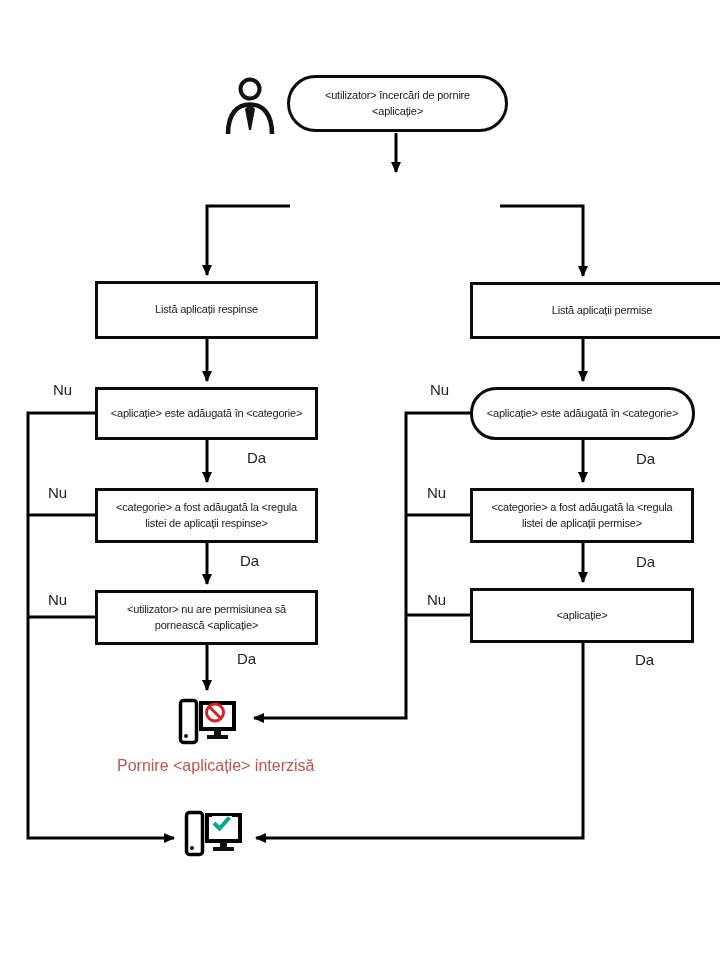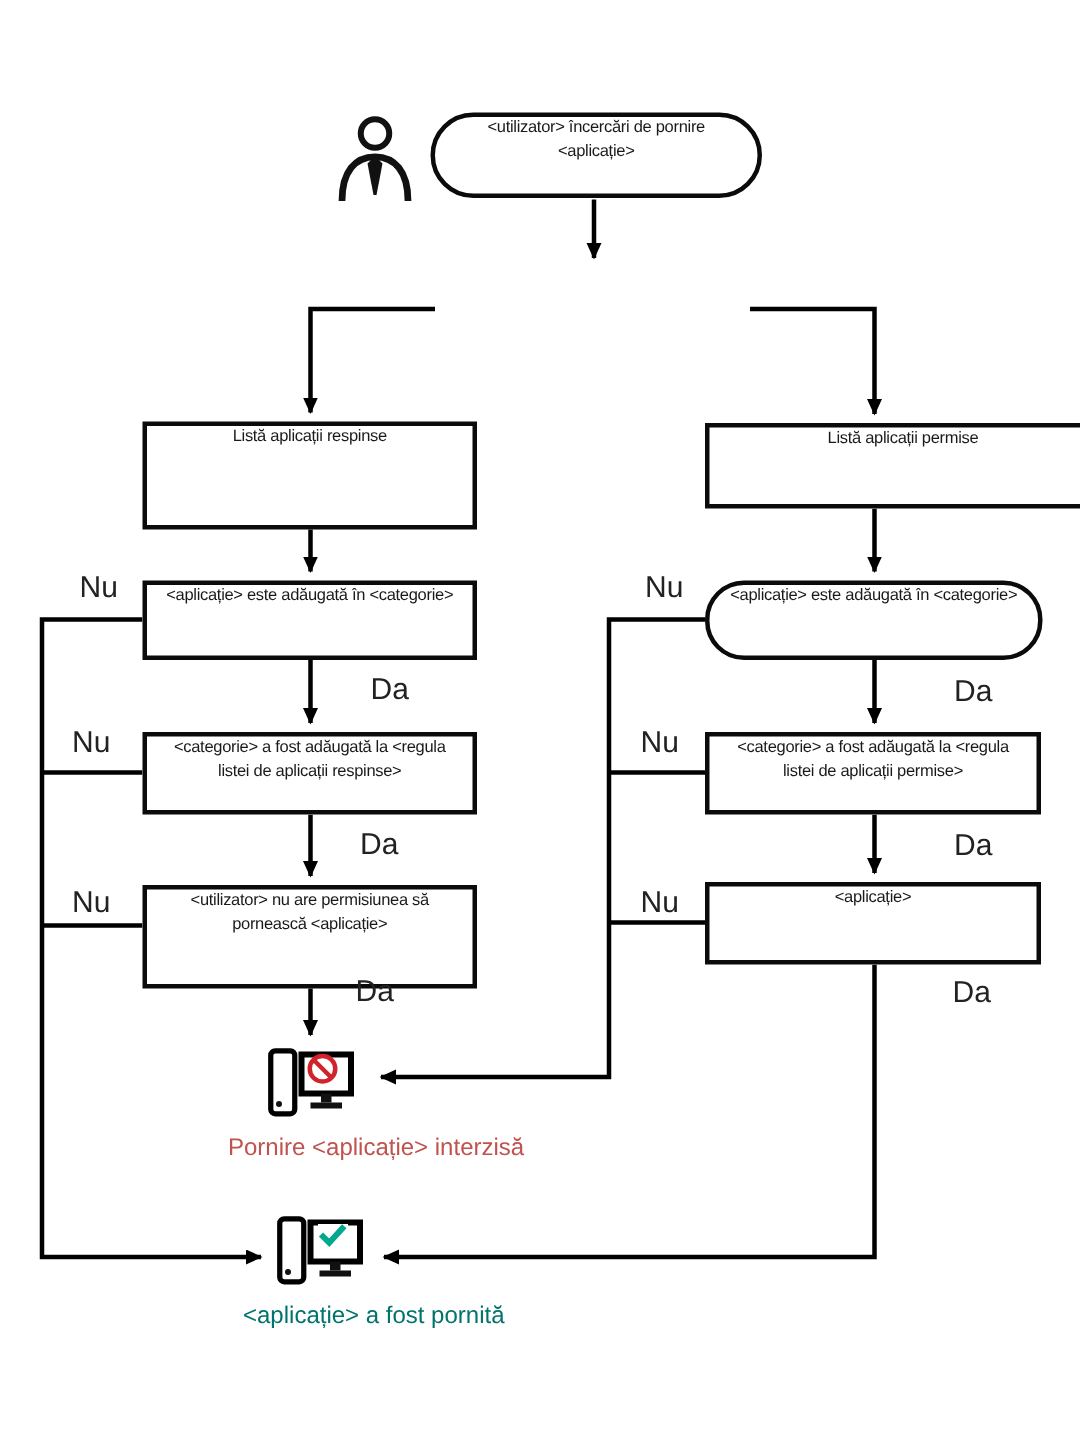--- a/index.html
+++ b/index.html
@@ -4,28 +4,28 @@
 <style>
   html,body{margin:0;padding:0;background:#fff;}
   #canvas{
     position:relative;width:720px;height:960px;background:#fff;overflow:hidden;
     font-family:"Liberation Sans",sans-serif;color:#111;
     --line:#000;--blocked:#d2232a;--check:#00a88e;
   }
   #wires{position:absolute;left:0;top:0;width:720px;height:960px;}
   .node{
     position:absolute;box-sizing:border-box;border:3px solid #0b0b0b;background:#fff;
-    display:flex;flex-direction:column;align-items:center;
+    display:flex;flex-direction:column;justify-content:center;align-items:center;
     text-align:center;font-size:11px;line-height:1.45;letter-spacing:-0.2px;color:#1a1a1a;
   }
   .node .ln{display:block;white-space:nowrap;}
   .stadium{border-radius:29px;}
   .stadium-sm{border-radius:26px;}
-  .lbl{position:absolute;font-size:20px;color:#222;text-align:right;}
-  .cap{position:absolute;font-size:16px;letter-spacing:0;margin-left:35px;}
+  .lbl{position:absolute;font-size:15px;color:#222;text-align:right;}
+  .cap{position:absolute;font-size:16px;letter-spacing:0;}
   .ic{position:absolute;}
 </style>
 </head>
 <body>
 
 <div id="canvas" style="--line: #000000; --blocked: #d2232a; --check: #00a88e;">
 
   <svg id="wires" viewBox="0 0 720 960" style="color:var(--line)">
     <defs>
       <marker id="arw" markerUnits="userSpaceOnUse" markerWidth="14" markerHeight="12" refX="10" refY="5" orient="auto">
@@ -60,21 +60,21 @@
       <polygon points="26,28 21,33 25,54 27,54 31,33" fill="#111"></polygon>
     </svg>
   </div>
 
   <div class="node stadium" style="left:287px;top:75px;width:221px;height:57px">
     <span class="ln">&lt;utilizator&gt; încercări de pornire</span>
     <span class="ln">&lt;aplicație&gt;</span>
   </div>
 
 
-  <div class="node" style="left:95px;top:281px;width:223px;height:72px">
+  <div class="node" style="left:95px;top:281px;width:223px;height:58px">
     <span class="ln">Listă aplicații respinse</span>
   </div>
 
   <div class="node" style="left:470px;top:282px;width:264px;height:57px">
     <span class="ln">Listă aplicații permise</span>
   </div>
 
   <div class="node" style="left:95px;top:387px;width:223px;height:53px">
     <span class="ln">&lt;aplicație&gt; este adăugată în &lt;categorie&gt;</span>
   </div>
@@ -86,21 +86,21 @@
   <div class="node" style="left:95px;top:488px;width:223px;height:55px">
     <span class="ln">&lt;categorie&gt; a fost adăugată la &lt;regula</span>
     <span class="ln">listei de aplicații respinse&gt;</span>
   </div>
 
   <div class="node" style="left:470px;top:488px;width:224px;height:55px">
     <span class="ln">&lt;categorie&gt; a fost adăugată la &lt;regula</span>
     <span class="ln">listei de aplicații permise&gt;</span>
   </div>
 
-  <div class="node" style="left:95px;top:590px;width:223px;height:69px">
+  <div class="node" style="left:95px;top:590px;width:223px;height:55px">
     <span class="ln">&lt;utilizator&gt; nu are permisiunea să</span>
     <span class="ln">pornească &lt;aplicație&gt;</span>
   </div>
 
   <div class="node" style="left:470px;top:588px;width:224px;height:55px">
     <span class="ln">&lt;aplicație&gt;</span>
   </div>
 
   <div class="lbl" style="left:53px;top:381px">Nu</div>
   <div class="lbl" style="left:48px;top:484px">Nu</div>
@@ -138,15 +138,14 @@
       <rect x="23" y="5" width="33" height="26" fill="#fff" style="stroke:var(--line)" stroke-width="4"></rect>
       <rect x="36" y="31" width="7" height="6" fill="#111"></rect>
       <rect x="29" y="37" width="21" height="4" fill="#111"></rect>
       <g>
         <rect x="28" y="6" width="20" height="15" fill="#fff"></rect>
         <path d="M30 13 l5.5 5.5 L45.5 7.5" fill="none" style="stroke:var(--check)" stroke-width="4"></path>
       </g>
     </svg>
   </div>
 
-  <div class="cap" style="left: 127px; top: 869px; color: rgb(0, 116, 107);">&lt;aplicație&gt; a fost pornită</div>
 
 </div>
 
 </body></html>

